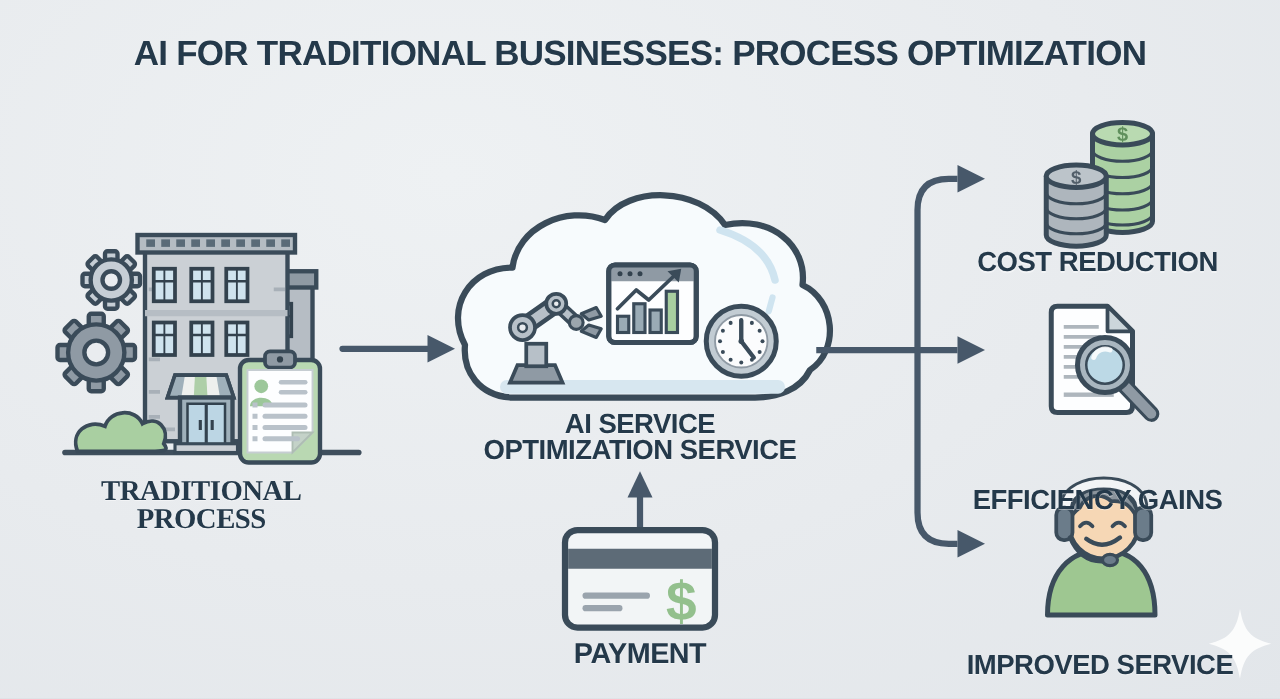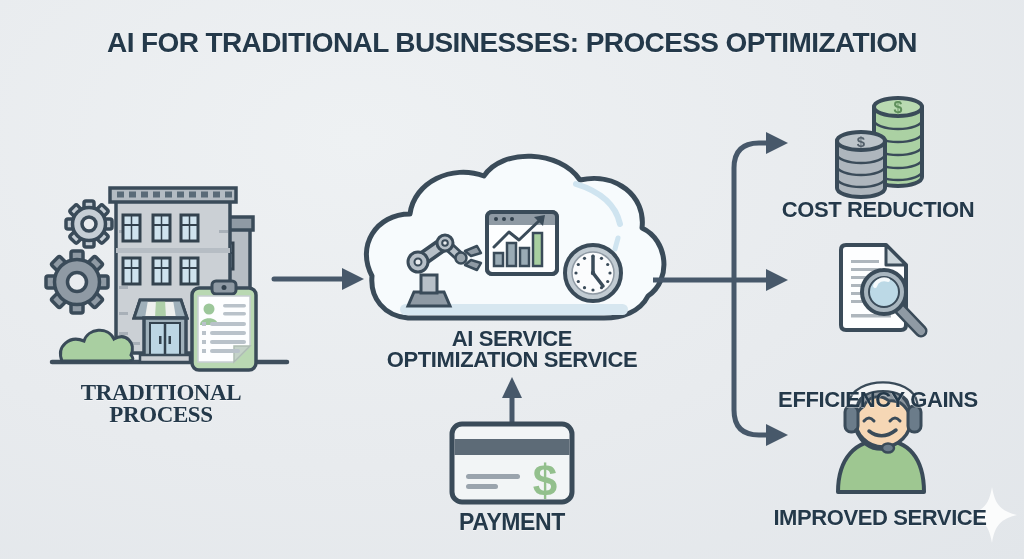--- a/index.html
+++ b/index.html
@@ -343,15 +343,15 @@
     <span>AI SERVICE</span><br>
     <span>OPTIMIZATION SERVICE</span>
   </div>
 
   <div class="lbl node-label-lg" style="left:512px;top:511px;">PAYMENT</div>
 
   <div class="lbl node-label" style="left:878px;top:199px;">COST REDUCTION</div>
 
   <div class="lbl node-label" style="left:878px;top:342px;margin-top:47px;">EFFICIENCY GAINS</div>
 
-  <div class="lbl node-label" style="left:880px;top:507px;">IMPROVED SERVICE</div>
+  <div class="lbl node-label" style="left:880px;top:521px;">IMPROVED SERVICE</div>
 
 </div>
 
 </body></html>

